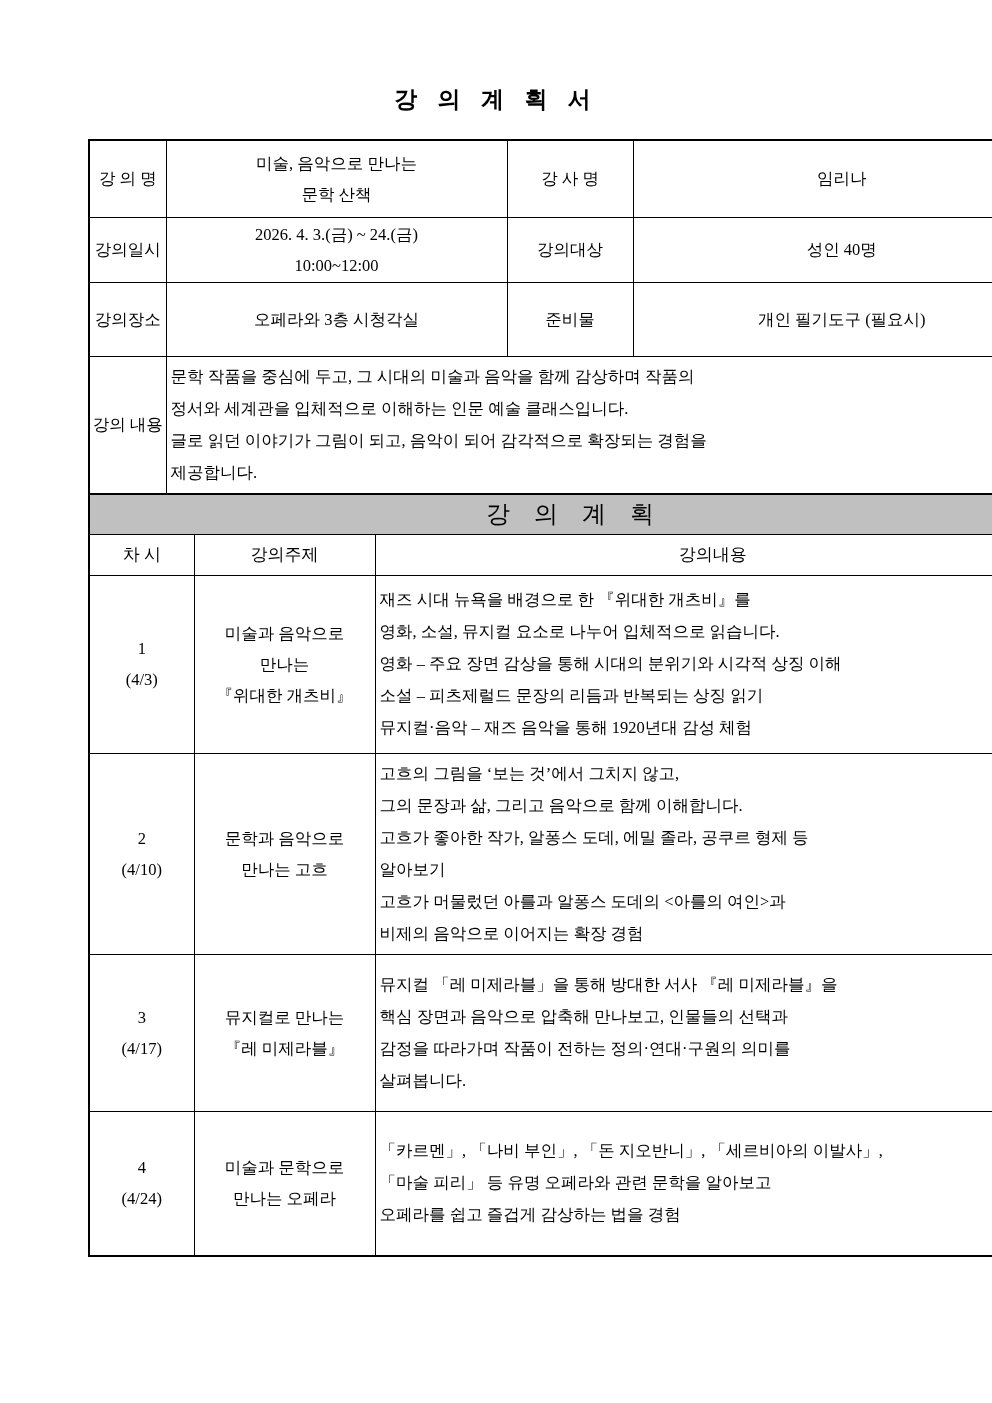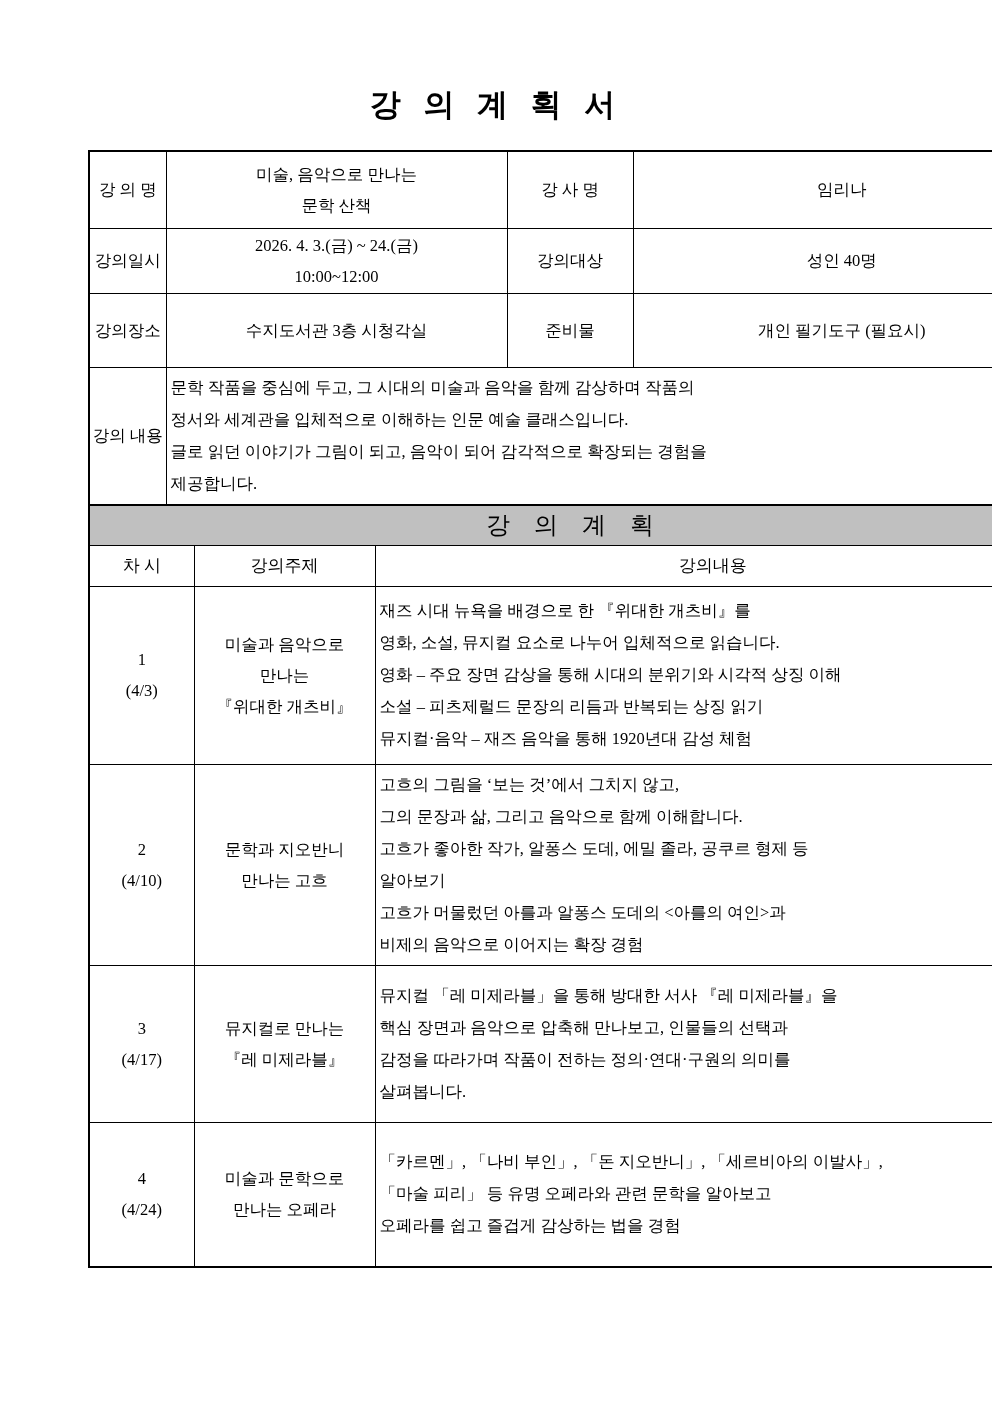--- a/index.html
+++ b/index.html
@@ -9,21 +9,21 @@
     font-family: "Liberation Serif", "DejaVu Serif", serif;
     color: #000000;
   }
   body { height: 1403px; overflow: hidden; }
 
   .page-title {
     margin-top: 84px;
     text-align: center;
     font-family: "Liberation Sans", "DejaVu Sans", sans-serif;
     font-weight: 700;
-    font-size: 31px;
+    font-size: 23px;
     letter-spacing: 7px;
     white-space: pre;
   }
 
   .table-wrap {
     margin-left: 88px;
     margin-top: 24px;
     width: 964px;
     border: 2px solid #000;
   }
@@ -102,21 +102,21 @@
       </tr>
       <tr class="r-time">
         <td class="center">강의일시</td>
         <td class="center ml">2026. 4. 3.(금) ~ 24.(금)
 10:00~12:00</td>
         <td class="center">강의대상</td>
         <td class="center">성인 40명</td>
       </tr>
       <tr class="r-place">
         <td class="center">강의장소</td>
-        <td class="center ml">수지도서관 3층 시청각실</td>
+        <td class="center ml">오페라와 3층 시청각실</td>
         <td class="center">준비물</td>
         <td class="center">개인 필기도구 (필요시)</td>
       </tr>
       <tr class="r-desc">
         <td class="center">강의 내용</td>
         <td class="content-cell" colspan="3">문학 작품을 중심에 두고, 그 시대의 미술과 음악을 함께 감상하며 작품의
 정서와 세계관을 입체적으로 이해하는 인문 예술 클래스입니다.
 글로 읽던 이야기가 그림이 되고, 음악이 되어 감각적으로 확장되는 경험을
 제공합니다.</td>
       </tr>
@@ -146,21 +146,21 @@
 『위대한 개츠비』</td>
         <td class="content-cell">재즈 시대 뉴욕을 배경으로 한 『위대한 개츠비』를
 영화, 소설, 뮤지컬 요소로 나누어 입체적으로 읽습니다.
 영화 – 주요 장면 감상을 통해 시대의 분위기와 시각적 상징 이해
 소설 – 피츠제럴드 문장의 리듬과 반복되는 상징 읽기
 뮤지컬·음악 – 재즈 음악을 통해 1920년대 감성 체험</td>
       </tr>
       <tr class="p2">
         <td class="center ml">2
 (4/10)</td>
-        <td class="center ml">문학과 지오반니
+        <td class="center ml">문학과 음악으로
 만나는 고흐</td>
         <td class="content-cell">고흐의 그림을 ‘보는 것’에서 그치지 않고,
 그의 문장과 삶, 그리고 음악으로 함께 이해합니다.
 고흐가 좋아한 작가, 알퐁스 도데, 에밀 졸라, 공쿠르 형제 등
 알아보기
 고흐가 머물렀던 아를과 알퐁스 도데의 &lt;아를의 여인&gt;과
 비제의 음악으로 이어지는 확장 경험</td>
       </tr>
       <tr class="p3">
         <td class="center ml">3

